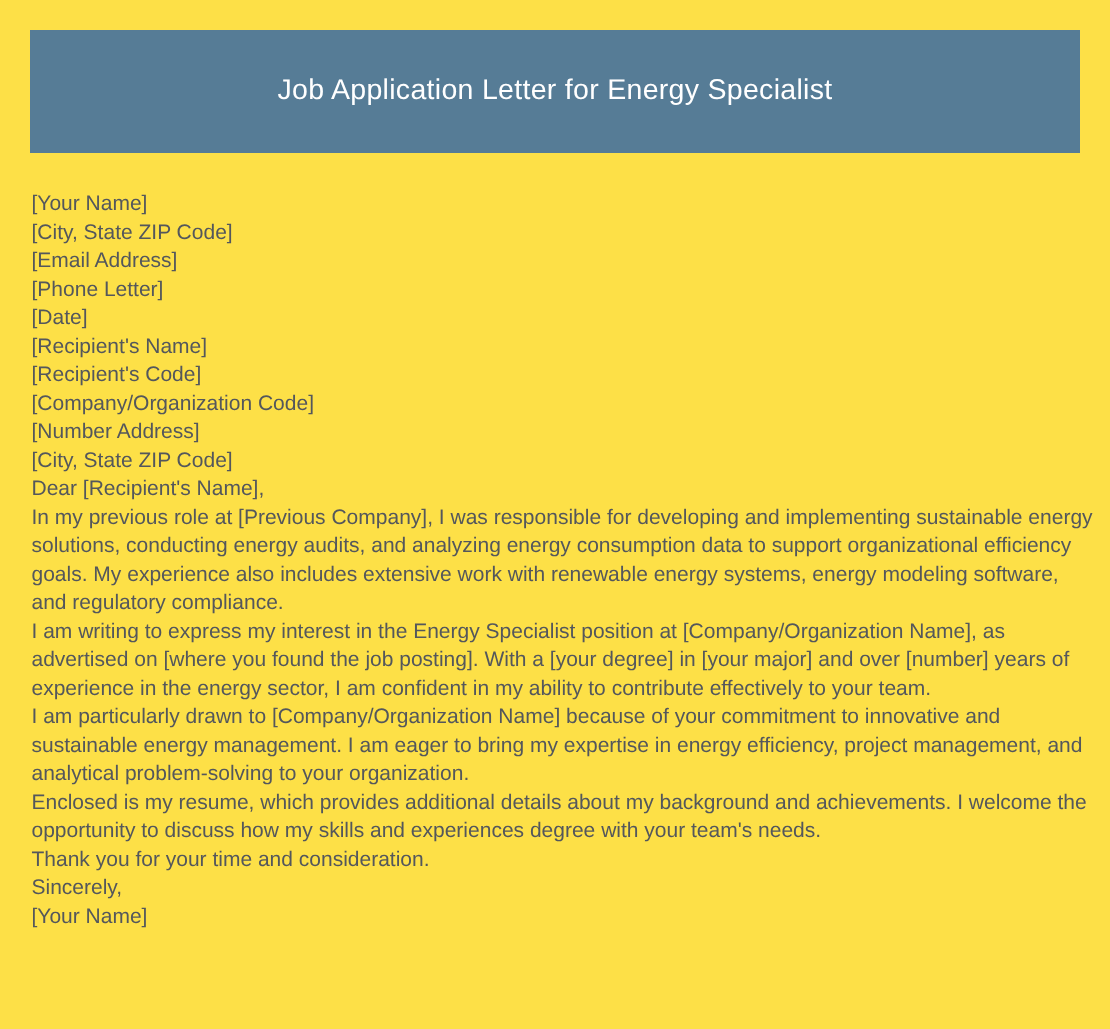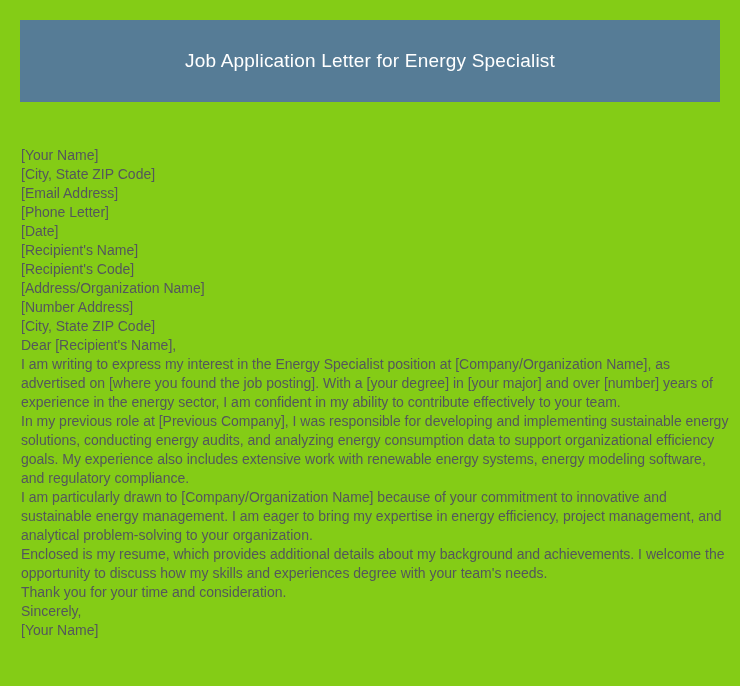--- a/index.html
+++ b/index.html
@@ -34,57 +34,57 @@
     margin: 0;
     font-size: 19px;
     font-weight: 500;
     letter-spacing: 0.2px;
     color: #ffffff;
     white-space: nowrap;
   }
   .letter-body {
     position: absolute;
     left: 21px;
-    top: 146px;
+    top: 126px;
     width: 710px;
     font-size: 14px;
     line-height: 19px;
     color: #54575c;
   }
   .letter-body .line,
   .letter-body .para {
     margin: 0;
     padding: 0;
   }
 </style>
 </head>
 <body>
 
-<div class="page" style="background-color: #84cc16;">
+<div class="page" style="background-color: #fde047;">
 
   <div class="title-bar" style="background-color: rgb(86, 124, 150);">
     <h1 style="color: rgb(255, 255, 255);">Job Application Letter for Energy Specialist</h1>
   </div>
 
   <div class="letter-body" style="color: rgb(84, 87, 92);">
     <div class="line">[Your Name]</div>
     <div class="line">[City, State ZIP Code]</div>
     <div class="line">[Email Address]</div>
     <div class="line">[Phone Letter]</div>
     <div class="line">[Date]</div>
     <div class="line">[Recipient's Name]</div>
     <div class="line">[Recipient's Code]</div>
-    <div class="line">[Address/Organization Name]</div>
+    <div class="line">[Company/Organization Code]</div>
     <div class="line">[Number Address]</div>
     <div class="line">[City, State ZIP Code]</div>
 
     <div class="line">Dear [Recipient's Name],</div>
 
+    <p class="para">In my previous role at [Previous Company], I was responsible for developing and implementing sustainable energy solutions, conducting energy audits, and analyzing energy consumption data to support organizational efficiency goals. My experience also includes extensive work with renewable energy systems, energy modeling software, and regulatory compliance.</p>
     <p class="para">I am writing to express my interest in the Energy Specialist position at [Company/Organization Name], as advertised on [where you found the job posting]. With a [your degree] in [your major] and over [number] years of experience in the energy sector, I am confident in my ability to contribute effectively to your team.</p>
-    <p class="para">In my previous role at [Previous Company], I was responsible for developing and implementing sustainable energy solutions, conducting energy audits, and analyzing energy consumption data to support organizational efficiency goals. My experience also includes extensive work with renewable energy systems, energy modeling software, and regulatory compliance.</p>
     <p class="para">I am particularly drawn to [Company/Organization Name] because of your commitment to innovative and sustainable energy management. I am eager to bring my expertise in energy efficiency, project management, and analytical problem-solving to your organization.</p>
     <p class="para">Enclosed is my resume, which provides additional details about my background and achievements. I welcome the opportunity to discuss how my skills and experiences degree with your team's needs.</p>
     <p class="para">Thank you for your time and consideration.</p>
 
     <div class="line">Sincerely,</div>
     <div class="line">[Your Name]</div>
   </div>
 
 </div>
 

